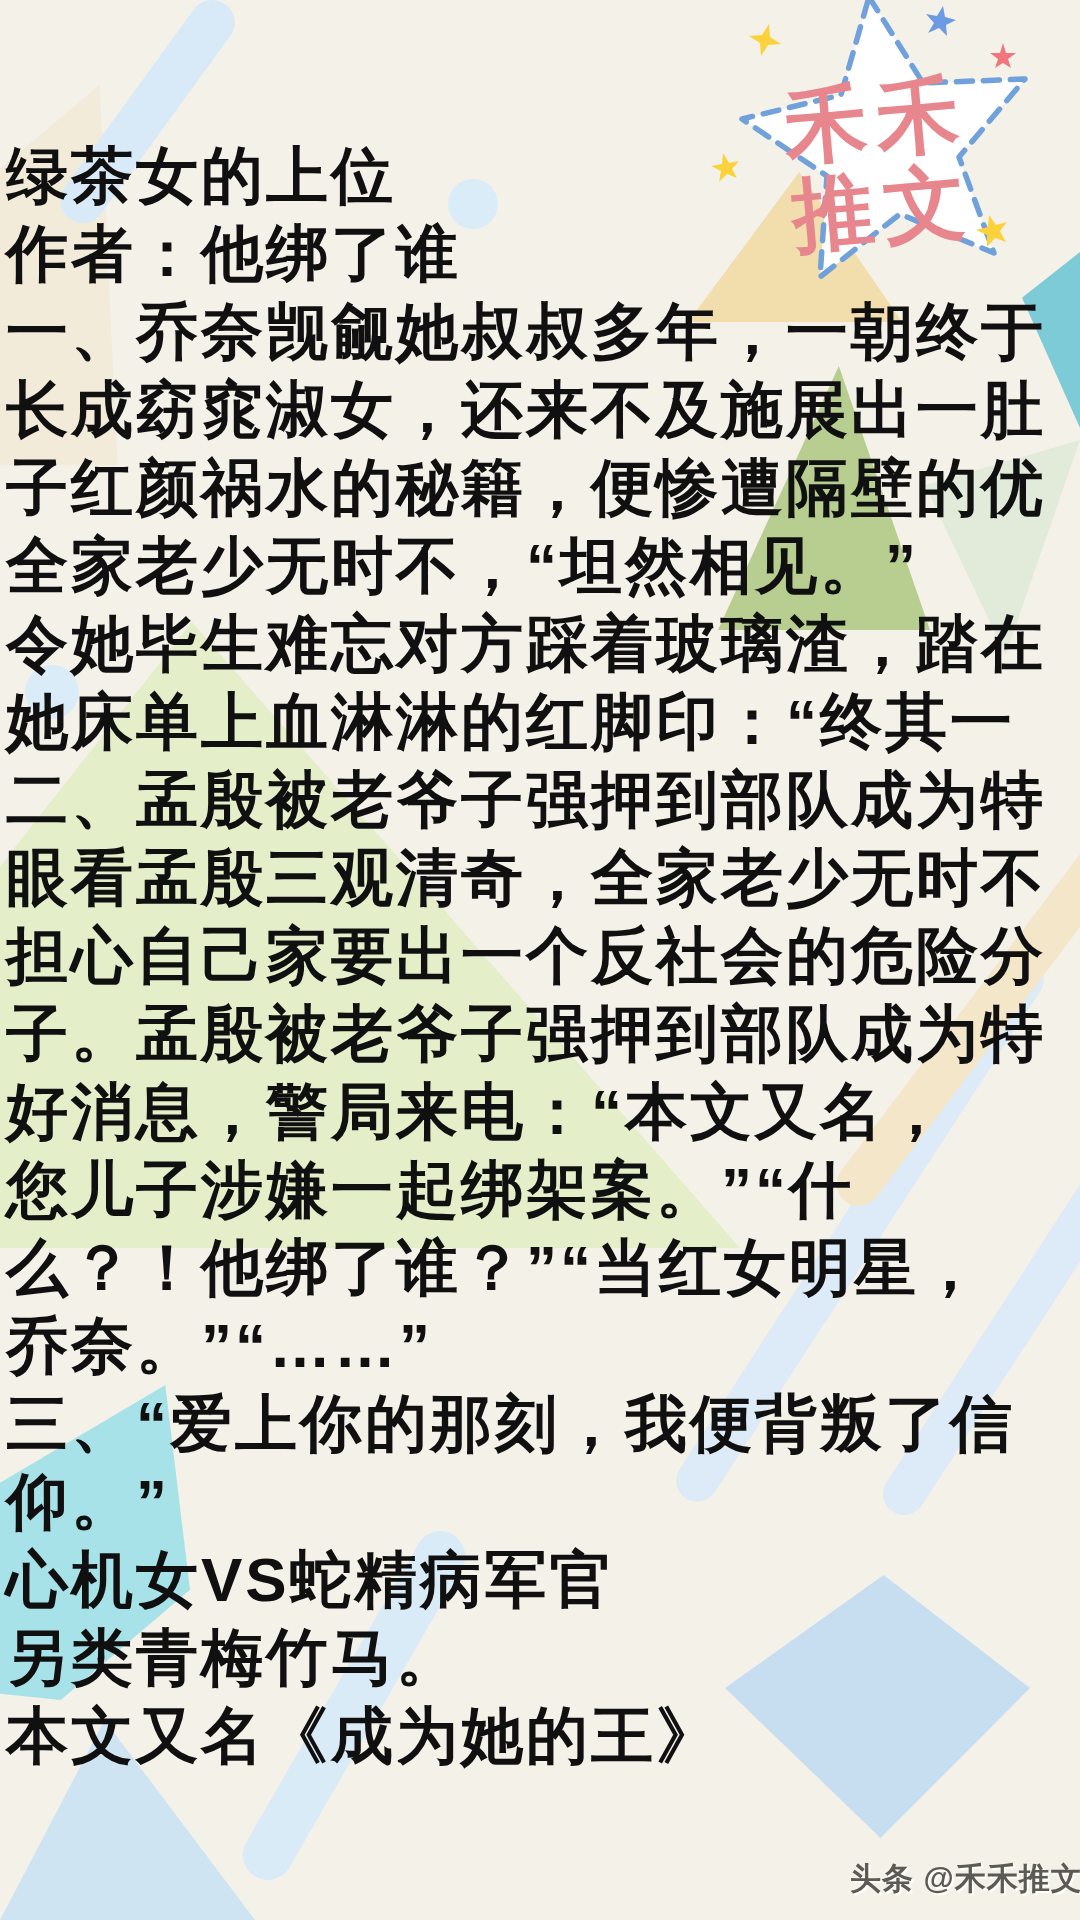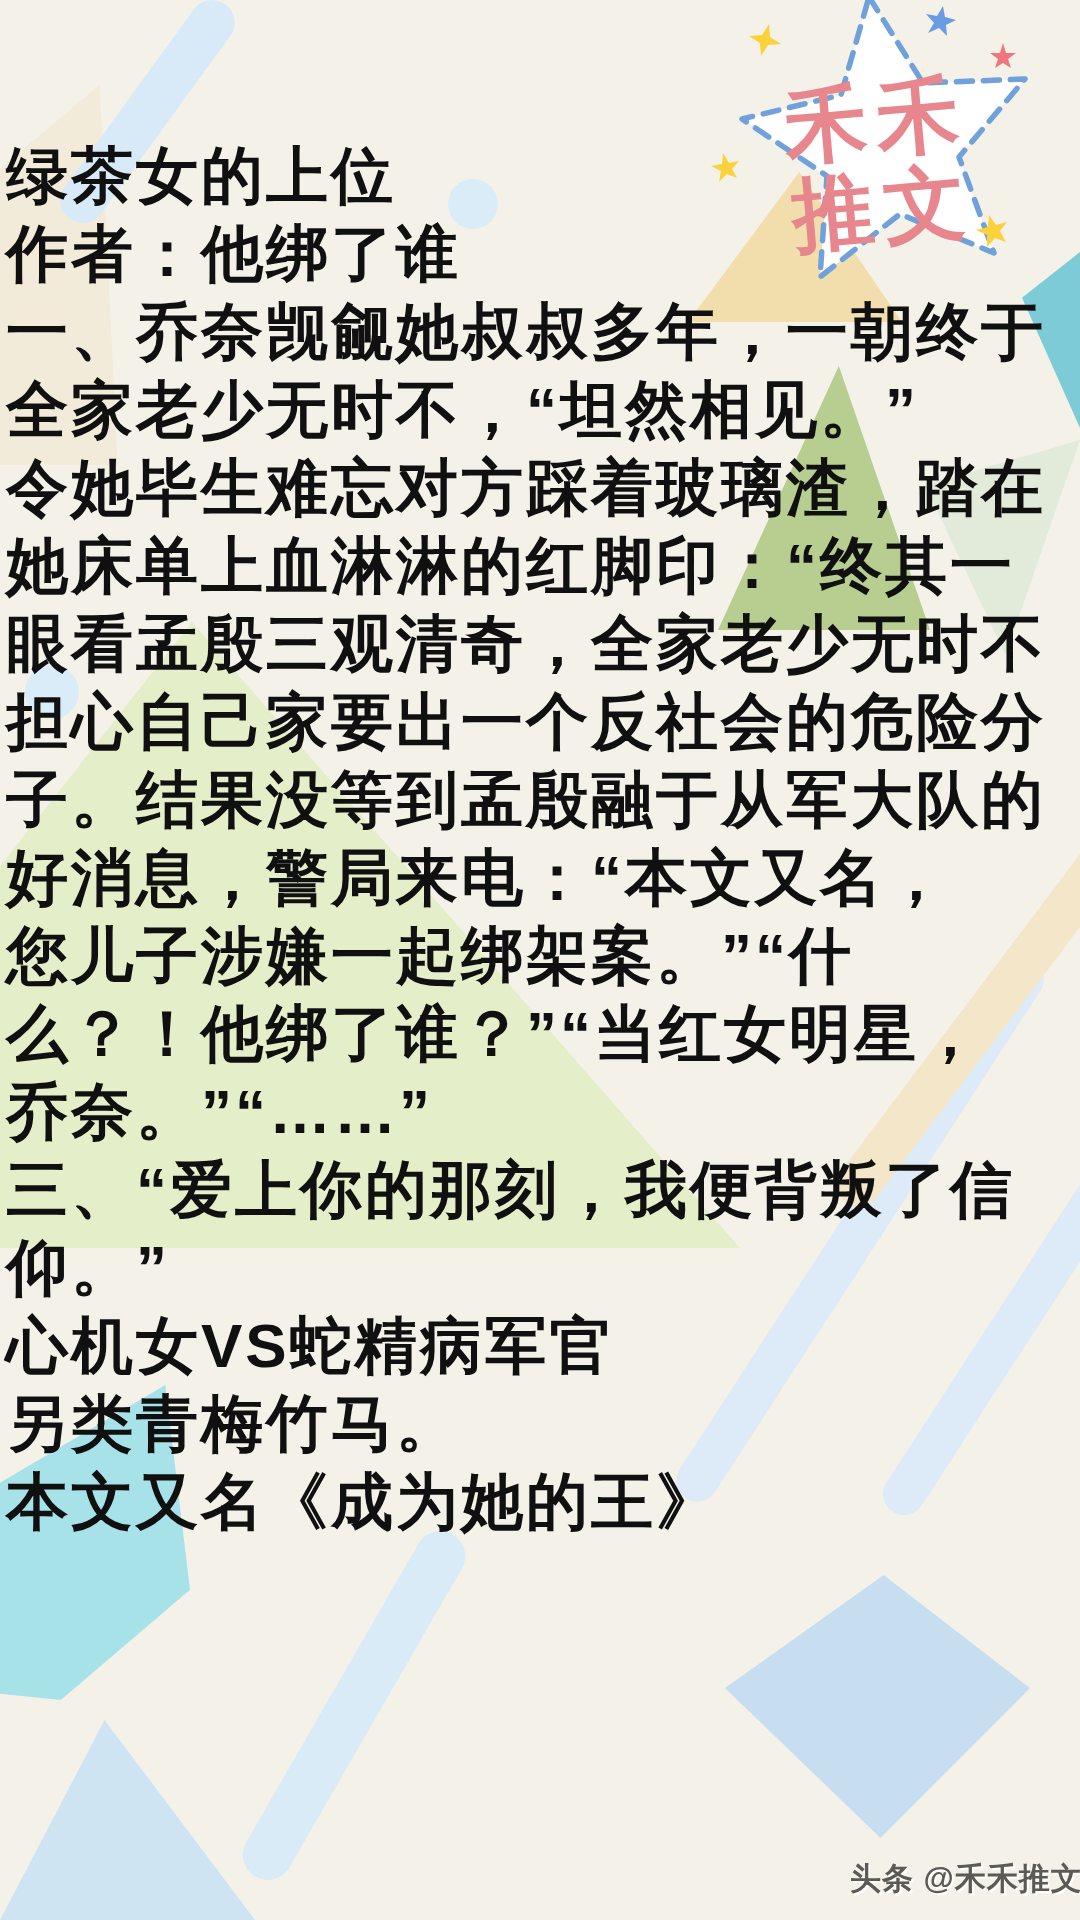--- a/index.html
+++ b/index.html
@@ -84,26 +84,29 @@
     <polygon points="273,173 279,183 289,181 282,189 287,198 277,194 269,202 271,191 261,186 272,184" fill="#FBD23B"></polygon>
     <polygon points="493,26 495,37 506,40 496,45 497,56 489,48 478,53 484,43 476,34 487,36" fill="#6B9BE3"></polygon>
     <polygon points="553,63 556,73 566,73 558,79 561,88 553,83 545,88 548,79 540,73 550,73" fill="#F0767C"></polygon>
     <polygon points="539,235 546,245 557,242 550,251 556,262 545,258 537,267 537,255 526,250 538,247" fill="#FBD23B"></polygon>
   </svg>
 
   <div class="text-block">
     <div>绿茶女的上位</div>
     <div>作者：他绑了谁</div>
     <div>一、乔奈觊觎她叔叔多年，一朝终于</div>
+    <div>长成窈窕淑女，还来不及施展出一肚</div>
+    <div>子红颜祸水的秘籍，便惨遭隔壁的优</div>
     <div>全家老少无时不，“坦然相见。”</div>
     <div>令她毕生难忘对方踩着玻璃渣，踏在</div>
     <div>她床单上血淋淋的红脚印：“终其一</div>
+    <div>二、孟殷被老爷子强押到部队成为特</div>
     <div>眼看孟殷三观清奇，全家老少无时不</div>
     <div>担心自己家要出一个反社会的危险分</div>
-    <div>子。结果没等到孟殷融于从军大队的</div>
+    <div>子。孟殷被老爷子强押到部队成为特</div>
     <div>好消息，警局来电：“本文又名，</div>
     <div>您儿子涉嫌一起绑架案。”“什</div>
     <div>么？！他绑了谁？”“当红女明星，</div>
     <div>乔奈。”“……”</div>
     <div>三、“爱上你的那刻，我便背叛了信</div>
     <div>仰。”</div>
     <div>心机女VS蛇精病军官</div>
     <div>另类青梅竹马。</div>
     <div>本文又名《成为她的王》</div>
   </div>

